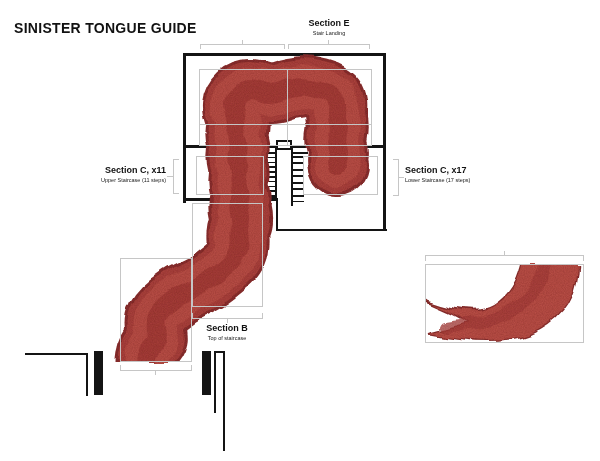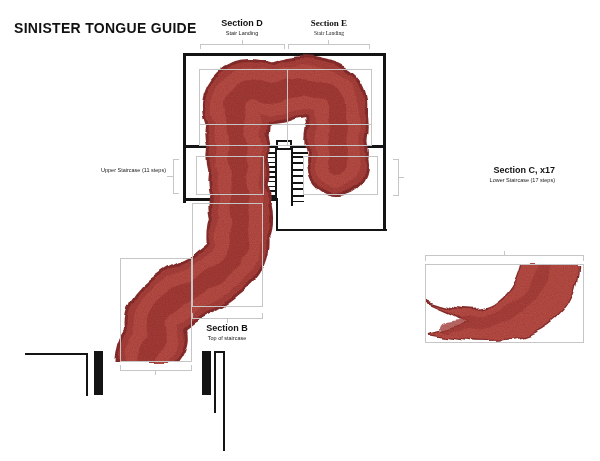--- a/index.html
+++ b/index.html
@@ -25,21 +25,21 @@
   .bk.up{border-bottom-width:1px;border-left-width:1px;border-right-width:1px;}  
   .bk.right{border-left-width:1px;border-top-width:1px;border-bottom-width:1px;} 
   .bk.left{border-right-width:1px;border-top-width:1px;border-bottom-width:1px;} 
   .tick{position:absolute;background:#c6c6c6;}
   
   .page-title{position:absolute;left:14px;top:20px;font-size:14px;font-weight:bold;
               letter-spacing:.3px;color:#111;}
   .sec-label{position:absolute;width:110px;text-align:center;line-height:1.1;}
   .sec-title{font-size:9px;font-weight:bold;color:#111;display:block;}
   .sec-sub{font-size:5.5px;color:#222;display:block;margin-top:1px;}
-  .ra{text-align:right;}  .la{text-align:right;}
+  .ra{text-align:right;}  .la{text-align:left;}
   svg{position:absolute;left:0;top:0;}
 </style>
 </head>
 <body>
 
 <div class="stage">
 
   <div>
     <div class="room-outline"></div>
     <div class="wall" style="left:183px;top:145px;width:3px;height:58px;"></div>
@@ -150,29 +150,26 @@
     <div class="bk up" style="left:120px;top:365px;width:72px;height:6px;"></div>
     <div class="tick" style="left:155px;top:371px;width:1px;height:4px;"></div>
     <div class="bk right" style="left:173px;top:159px;width:6px;height:35px;"></div>
     <div class="tick" style="left:167px;top:176px;width:6px;height:1px;"></div>
     <div class="bk left" style="left:393px;top:159px;width:6px;height:37px;"></div>
     <div class="tick" style="left:399px;top:177px;width:5px;height:1px;"></div>
   </div>
 
   <div class="page-title">SINISTER TONGUE GUIDE</div>
 
-  <div class="sec-label" style="left:187px;top:19px;">
-    <span class="sec-title">Section D</span>
-    <span class="sec-sub">Stair Landing</span>
-  </div>
-  <div class="sec-label" style="left:274px;top:19px;font-family:Liberation Serif, serif;">
+  <div class="sec-label" style="left:274px;top:19px;">
     <span class="sec-title">Section E</span>
     <span class="sec-sub">Stair Landing</span>
   </div>
   <div class="sec-label ra" style="left:30px;top:166px;width:136px;">
+    <span class="sec-title">Section C, x11</span>
     <span class="sec-sub">Upper Staircase (11 steps)</span>
   </div>
   <div class="sec-label la" style="left:405px;top:166px;width:150px;">
     <span class="sec-title">Section C, x17</span>
     <span class="sec-sub">Lower Staircase (17 steps)</span>
   </div>
   <div class="sec-label" style="left:172px;top:324px;">
     <span class="sec-title">Section B</span>
     <span class="sec-sub">Top of staircase</span>
   </div>

